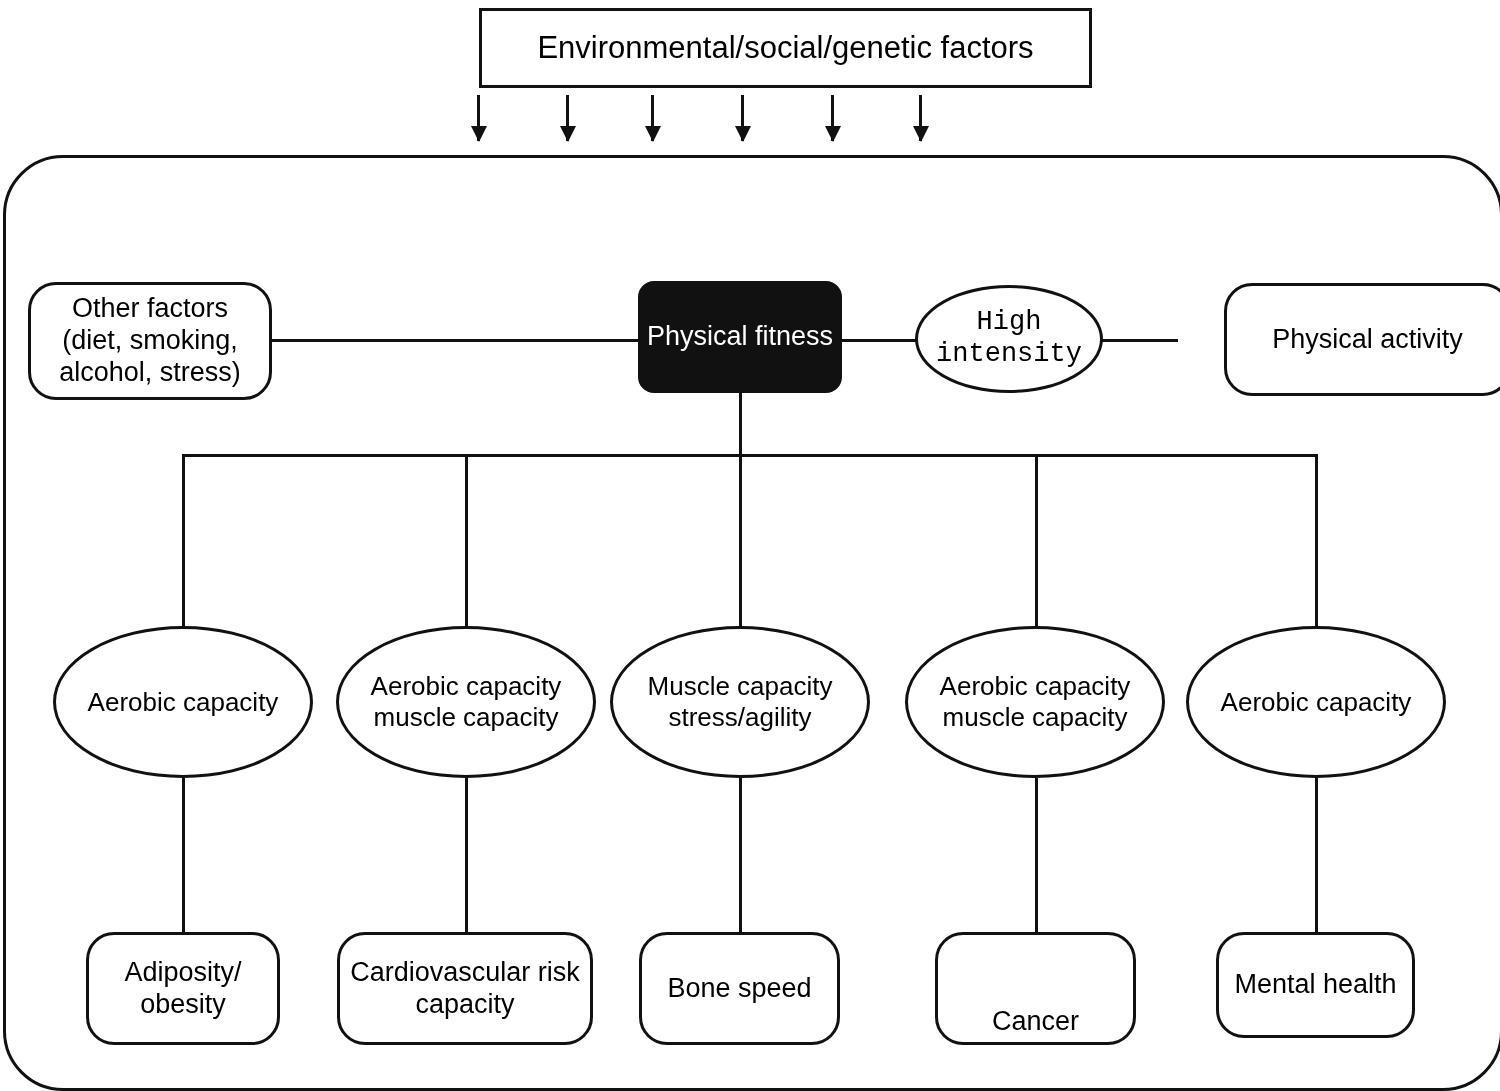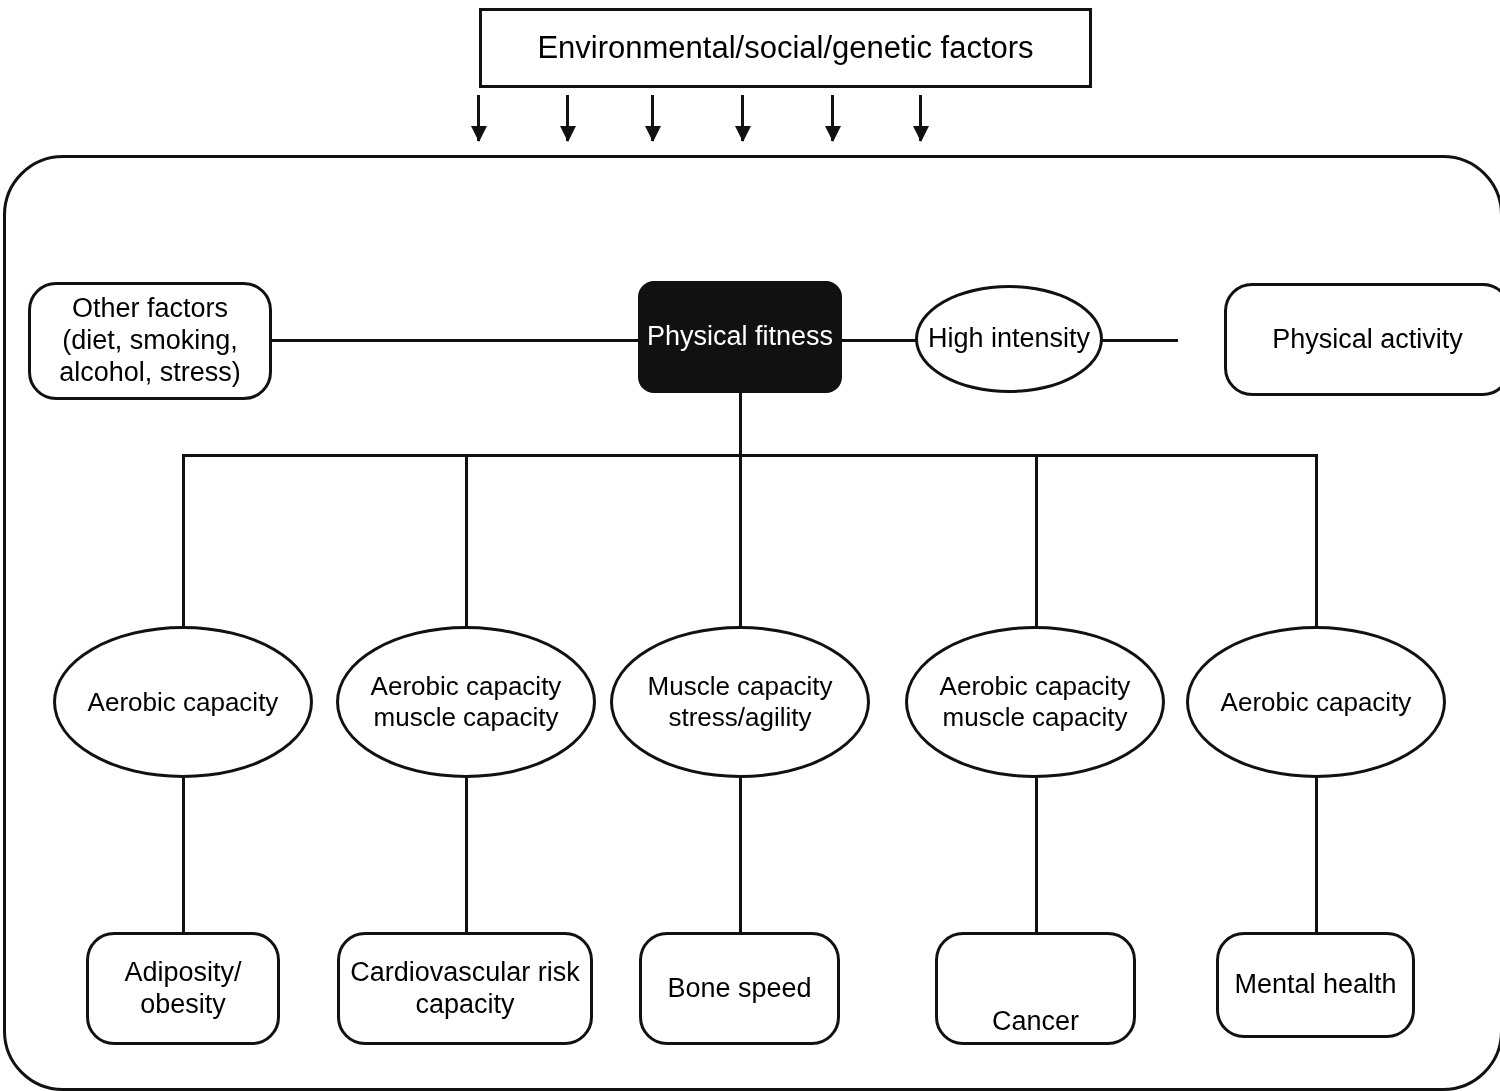--- a/index.html
+++ b/index.html
@@ -54,21 +54,21 @@
   <div class="line hline" style="left:1100px;top:339px;width:78px;"></div>
 
   <div class="node rounded t-node" style="left:28px;top:282px;width:244px;height:118px;padding:0 12px;">
     <span>Other factors (diet, smoking, alcohol, stress)</span>
   </div>
 
   <div class="node dark t-node" style="left:638px;top:281px;width:204px;height:112px;">
     <span>Physical fitness</span>
   </div>
 
-  <div class="node ellipse t-node" style="left:915px;top:285px;width:188px;height:108px;">
+  <div class="node ellipse t-node" style="left:915px;top:285px;width:188px;height:108px;font-family:Liberation Mono, monospace;">
     <span>High intensity</span>
   </div>
 
   <div class="node rounded t-node" style="left:1176px;top:283px;width:287px;height:113px;margin-left:48px;">
     <span>Physical activity</span>
   </div>
 
   <div class="line vline" style="left:739px;top:393px;height:63px;"></div>
 
   <div class="line hline" style="left:183px;top:454px;width:1135px;"></div>

